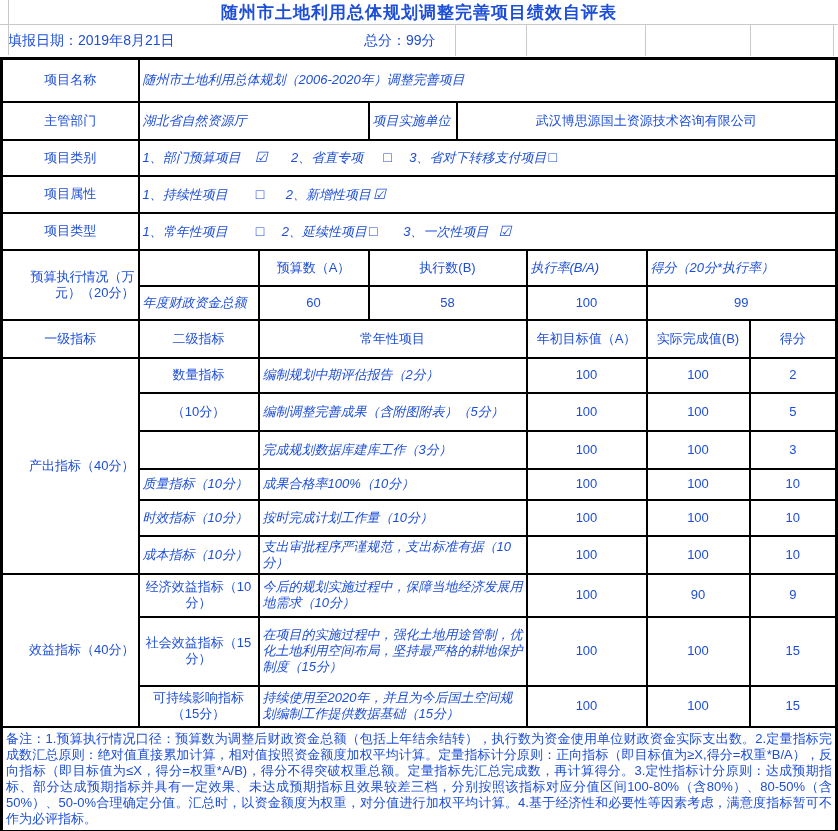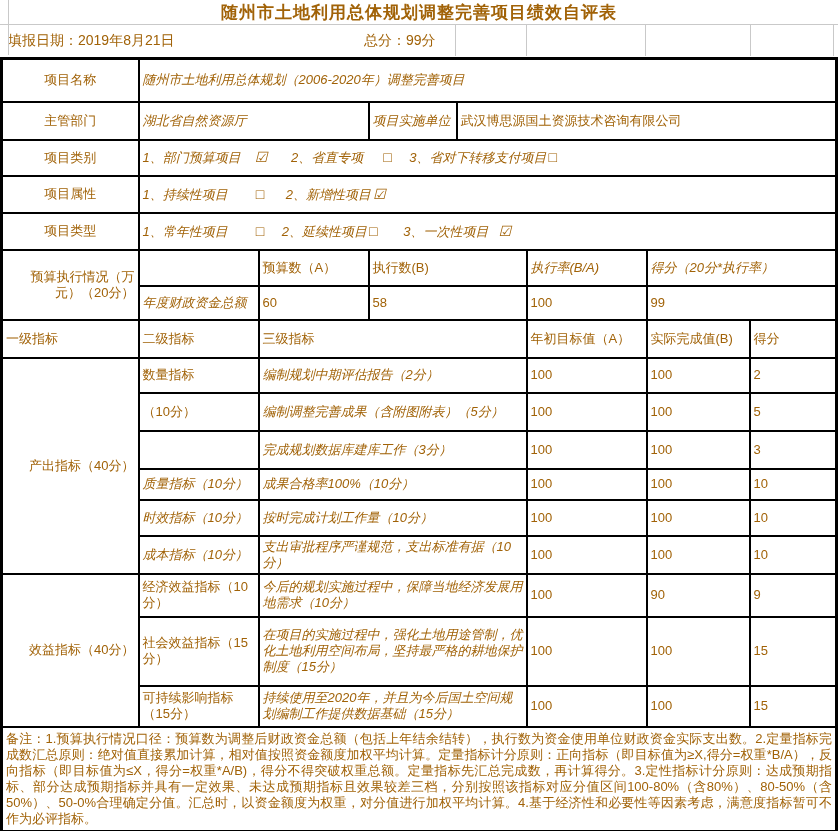--- a/index.html
+++ b/index.html
@@ -3,21 +3,21 @@
 <meta charset="utf-8">
 <style>
   * { margin: 0; padding: 0; box-sizing: border-box; }
   html, body { background: #fff; }
   .page {
     position: relative;
     width: 838px;
     height: 831px;
     background: #ffffff;
     font-family: "Liberation Sans", sans-serif;
-    color: #a16207;
+    color: #1d4ed8;
     overflow: hidden;
   }
   .title-bar {
     position: absolute; top: 0; left: 0; width: 838px; height: 24px;
     text-align: center; font-size: 17px; font-weight: bold; line-height: 25px;
     letter-spacing: 1px;
   }
   .date-row {
     position: absolute; top: 24px; left: 0; width: 838px; height: 33px;
     font-size: 14px;
@@ -41,21 +41,21 @@
     border: 3px solid #000;
   }
   table.main td {
     border: 2px solid #000;
     font-size: 13px;
     line-height: 16px;
     vertical-align: middle;
     padding: 1px 3px;
     overflow: hidden;
   }
-  td.c { text-align: left; }
+  td.c { text-align: center; }
   td.l { text-align: left; font-style: italic; }
   td.lab { text-align: center; }
   td.grp { text-align: right; padding-left: 3px; }
   td.soft-b { border-bottom: 1px solid #b3b3b3; }
   td.soft-t { border-top: 1px solid #b3b3b3; }
   td.note-cell {
     text-align: justify;
     font-size: 13px;
     line-height: 17px;
     padding: 10px 5px 8px 5px;
@@ -153,21 +153,21 @@
       <td class="l">年度财政资金总额</td>
       <td class="c">60</td>
       <td class="c" colspan="2">58</td>
       <td class="c">100</td>
       <td class="c" colspan="2">99</td>
     </tr>
 
     <tr style="height:38px">
       <td class="c">一级指标</td>
       <td class="c">二级指标</td>
-      <td class="c" colspan="3">三级指标</td>
+      <td class="c" colspan="3">常年性项目</td>
       <td class="c">年初目标值（A）</td>
       <td class="c">实际完成值(B)</td>
       <td class="c">得分</td>
     </tr>
 
     <tr style="height:35px">
       <td class="grp" rowspan="6">产出指标（40分）</td>
       <td class="c soft-b">数量指标</td>
       <td class="l" colspan="3">编制规划中期评估报告（2分）</td>
       <td class="c">100</td>

